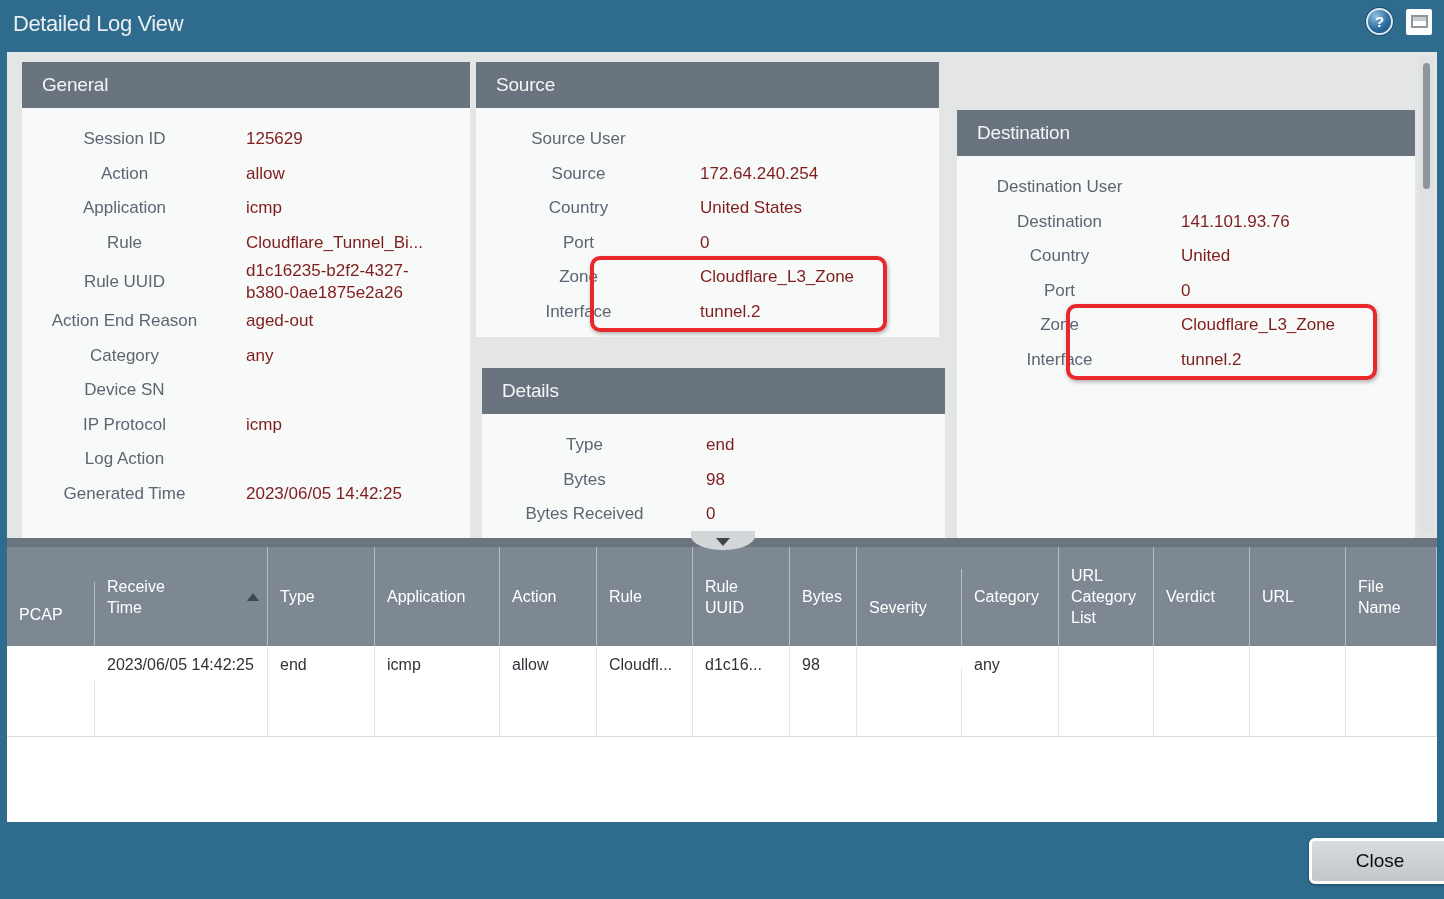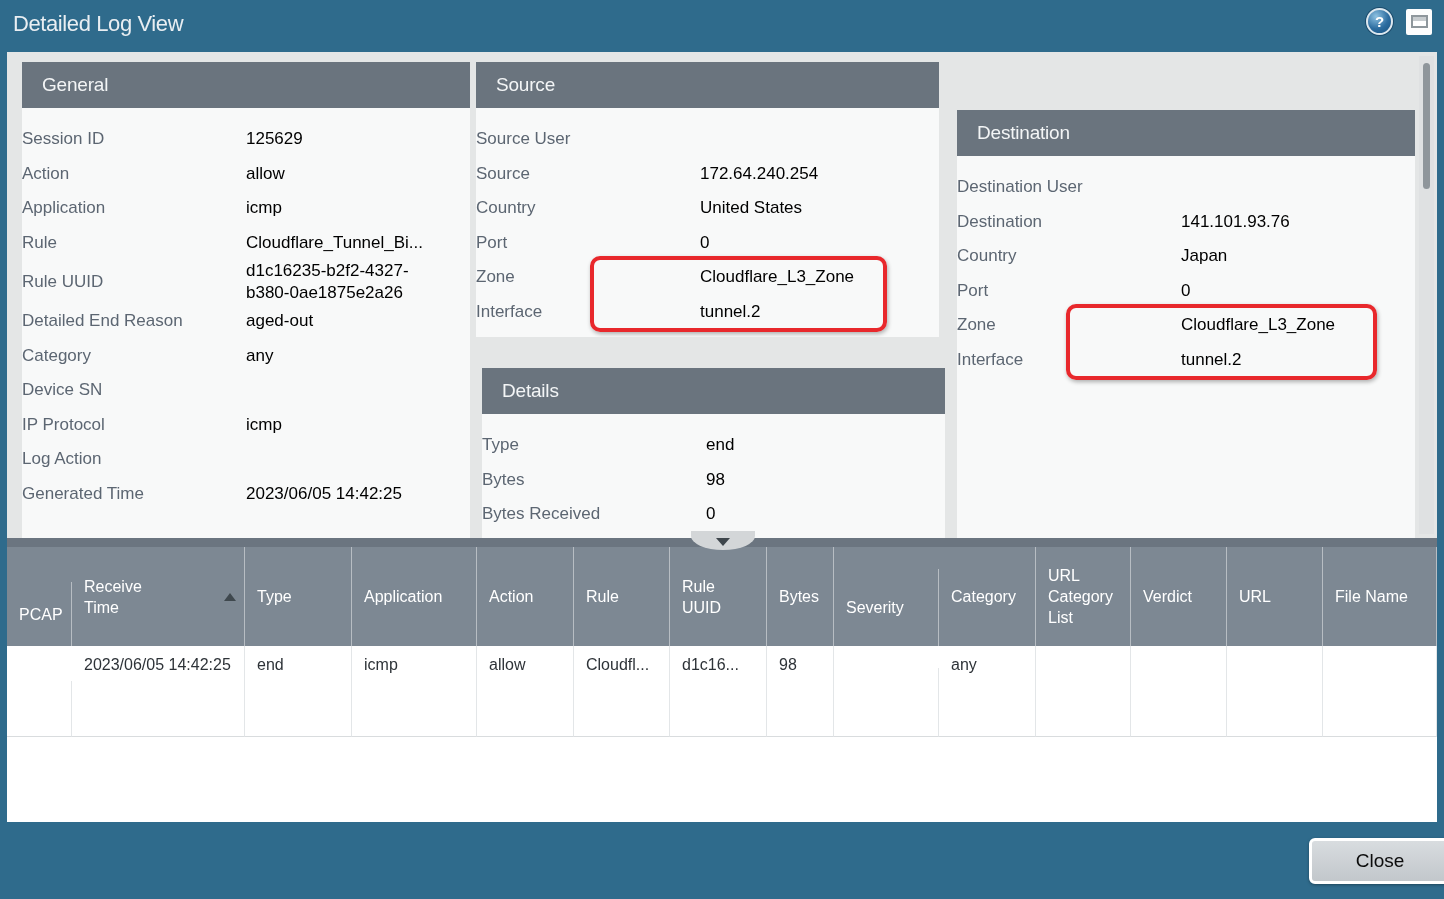--- a/index.html
+++ b/index.html
@@ -33,22 +33,22 @@
 
   
   .content { position: absolute; left: 7px; top: 52px; width: 1430px; height: 486px; background: #e4e6e6; }
   .panel { position: absolute; overflow: hidden; }
   .panel-header {
     height: 46px; background: #6a747e; color: #f3f5f6; font-size: 19px;
     display: flex; align-items: center; padding-left: 20px; letter-spacing: -0.2px;
   }
   .panel-body { position: absolute; left: 0; right: 0; top: 46px; bottom: 0; background: #f8f9f9; padding-top: 14px; }
   .frow { display: flex; min-height: 34.5px; align-items: center; }
-  .flabel { width: 205px; flex: none; text-align: left; color: #5c6672; font-size: 17px; line-height: 22px; }
-  .fvalue { margin-left: 19px; color: #000000; font-size: 17px; line-height: 22px; }
+  .flabel { width: 205px; flex: none; text-align: center; color: #5c6672; font-size: 17px; line-height: 22px; }
+  .fvalue { margin-left: 19px; color: #7f1d1d; font-size: 17px; line-height: 22px; }
   .p-general .fvalue { max-width: 200px; }
   .hl-box {
     position: absolute; border: 4px solid #e8282c; border-radius: 10px;
     box-shadow: 1px 2px 4px rgba(0,0,0,0.3); background: transparent;
   }
   .p-source .hl-box { left: 114px; top: 194px; width: 297px; height: 76px; }
   .p-destination .hl-box { left: 109px; top: 194px; width: 311px; height: 76px; }
 
   
   .vscroll { position: absolute; left: 1412px; top: 4px; width: 15px; height: 478px; background: #dfe1e2; }
@@ -70,21 +70,21 @@
     display: flex; align-items: center; padding: 0 8px 0 12px;
     color: #ffffff; font-size: 16px; line-height: 21px;
     border-right: 1px solid rgba(255,255,255,0.45); cursor: pointer;
   }
   .sort-up { width: 0; height: 0; border-left: 6px solid transparent; border-right: 6px solid transparent; border-bottom: 8px solid #3f484e; margin-left: 9px; flex: none; }
   .trow { display: flex; cursor: pointer; }
   .td {
     min-height: 56px; padding: 8px 8px 8px 12px; font-size: 16px; line-height: 22px;
     color: #2e3338; border-right: 1px solid #e3e6e8; border-bottom: 1px solid #d9dcde;
   }
-  .c0 { width: 65px; flex: none; margin-top: 35px; }
+  .c0 { width: 88px; flex: none; margin-top: 35px; }
   .c1 { width: 173px; flex: none; gap: 40px; }
   .c2 { width: 107px; flex: none; }
   .c3 { width: 125px; flex: none; }
   .c4 { width: 97px; flex: none; }
   .c5 { width: 96px; flex: none; }
   .c6 { width: 97px; flex: none; }
   .c7 { width: 67px; flex: none; }
   .c8 { width: 105px; flex: none; margin-top: 22px; }
   .c9 { width: 97px; flex: none; }
   .c10 { width: 95px; flex: none; }
@@ -138,21 +138,21 @@
           </div>
         <div class="frow">
             <span class="flabel">Rule</span>
             <span class="fvalue">Cloudflare_Tunnel_Bi...</span>
           </div>
         <div class="frow">
             <span class="flabel">Rule UUID</span>
             <span class="fvalue">d1c16235-b2f2-4327-b380-0ae1875e2a26</span>
           </div>
         <div class="frow">
-            <span class="flabel">Detailed End Reason</span>
+            <span class="flabel">Action End Reason</span>
             <span class="fvalue">aged-out</span>
           </div>
         <div class="frow">
             <span class="flabel">Category</span>
             <span class="fvalue">any</span>
           </div>
         <div class="frow">
             <span class="flabel">Device SN</span>
             <span class="fvalue"></span>
           </div>
@@ -226,21 +226,21 @@
         <div class="frow">
             <span class="flabel">Destination User</span>
             <span class="fvalue"></span>
           </div>
         <div class="frow">
             <span class="flabel">Destination</span>
             <span class="fvalue">141.101.93.76</span>
           </div>
         <div class="frow">
             <span class="flabel">Country</span>
-            <span class="fvalue">Japan</span>
+            <span class="fvalue">United</span>
           </div>
         <div class="frow">
             <span class="flabel">Port</span>
             <span class="fvalue">0</span>
           </div>
         <div class="frow">
             <span class="flabel">Zone</span>
             <span class="fvalue">Cloudflare_L3_Zone</span>
           </div>
         <div class="frow">

